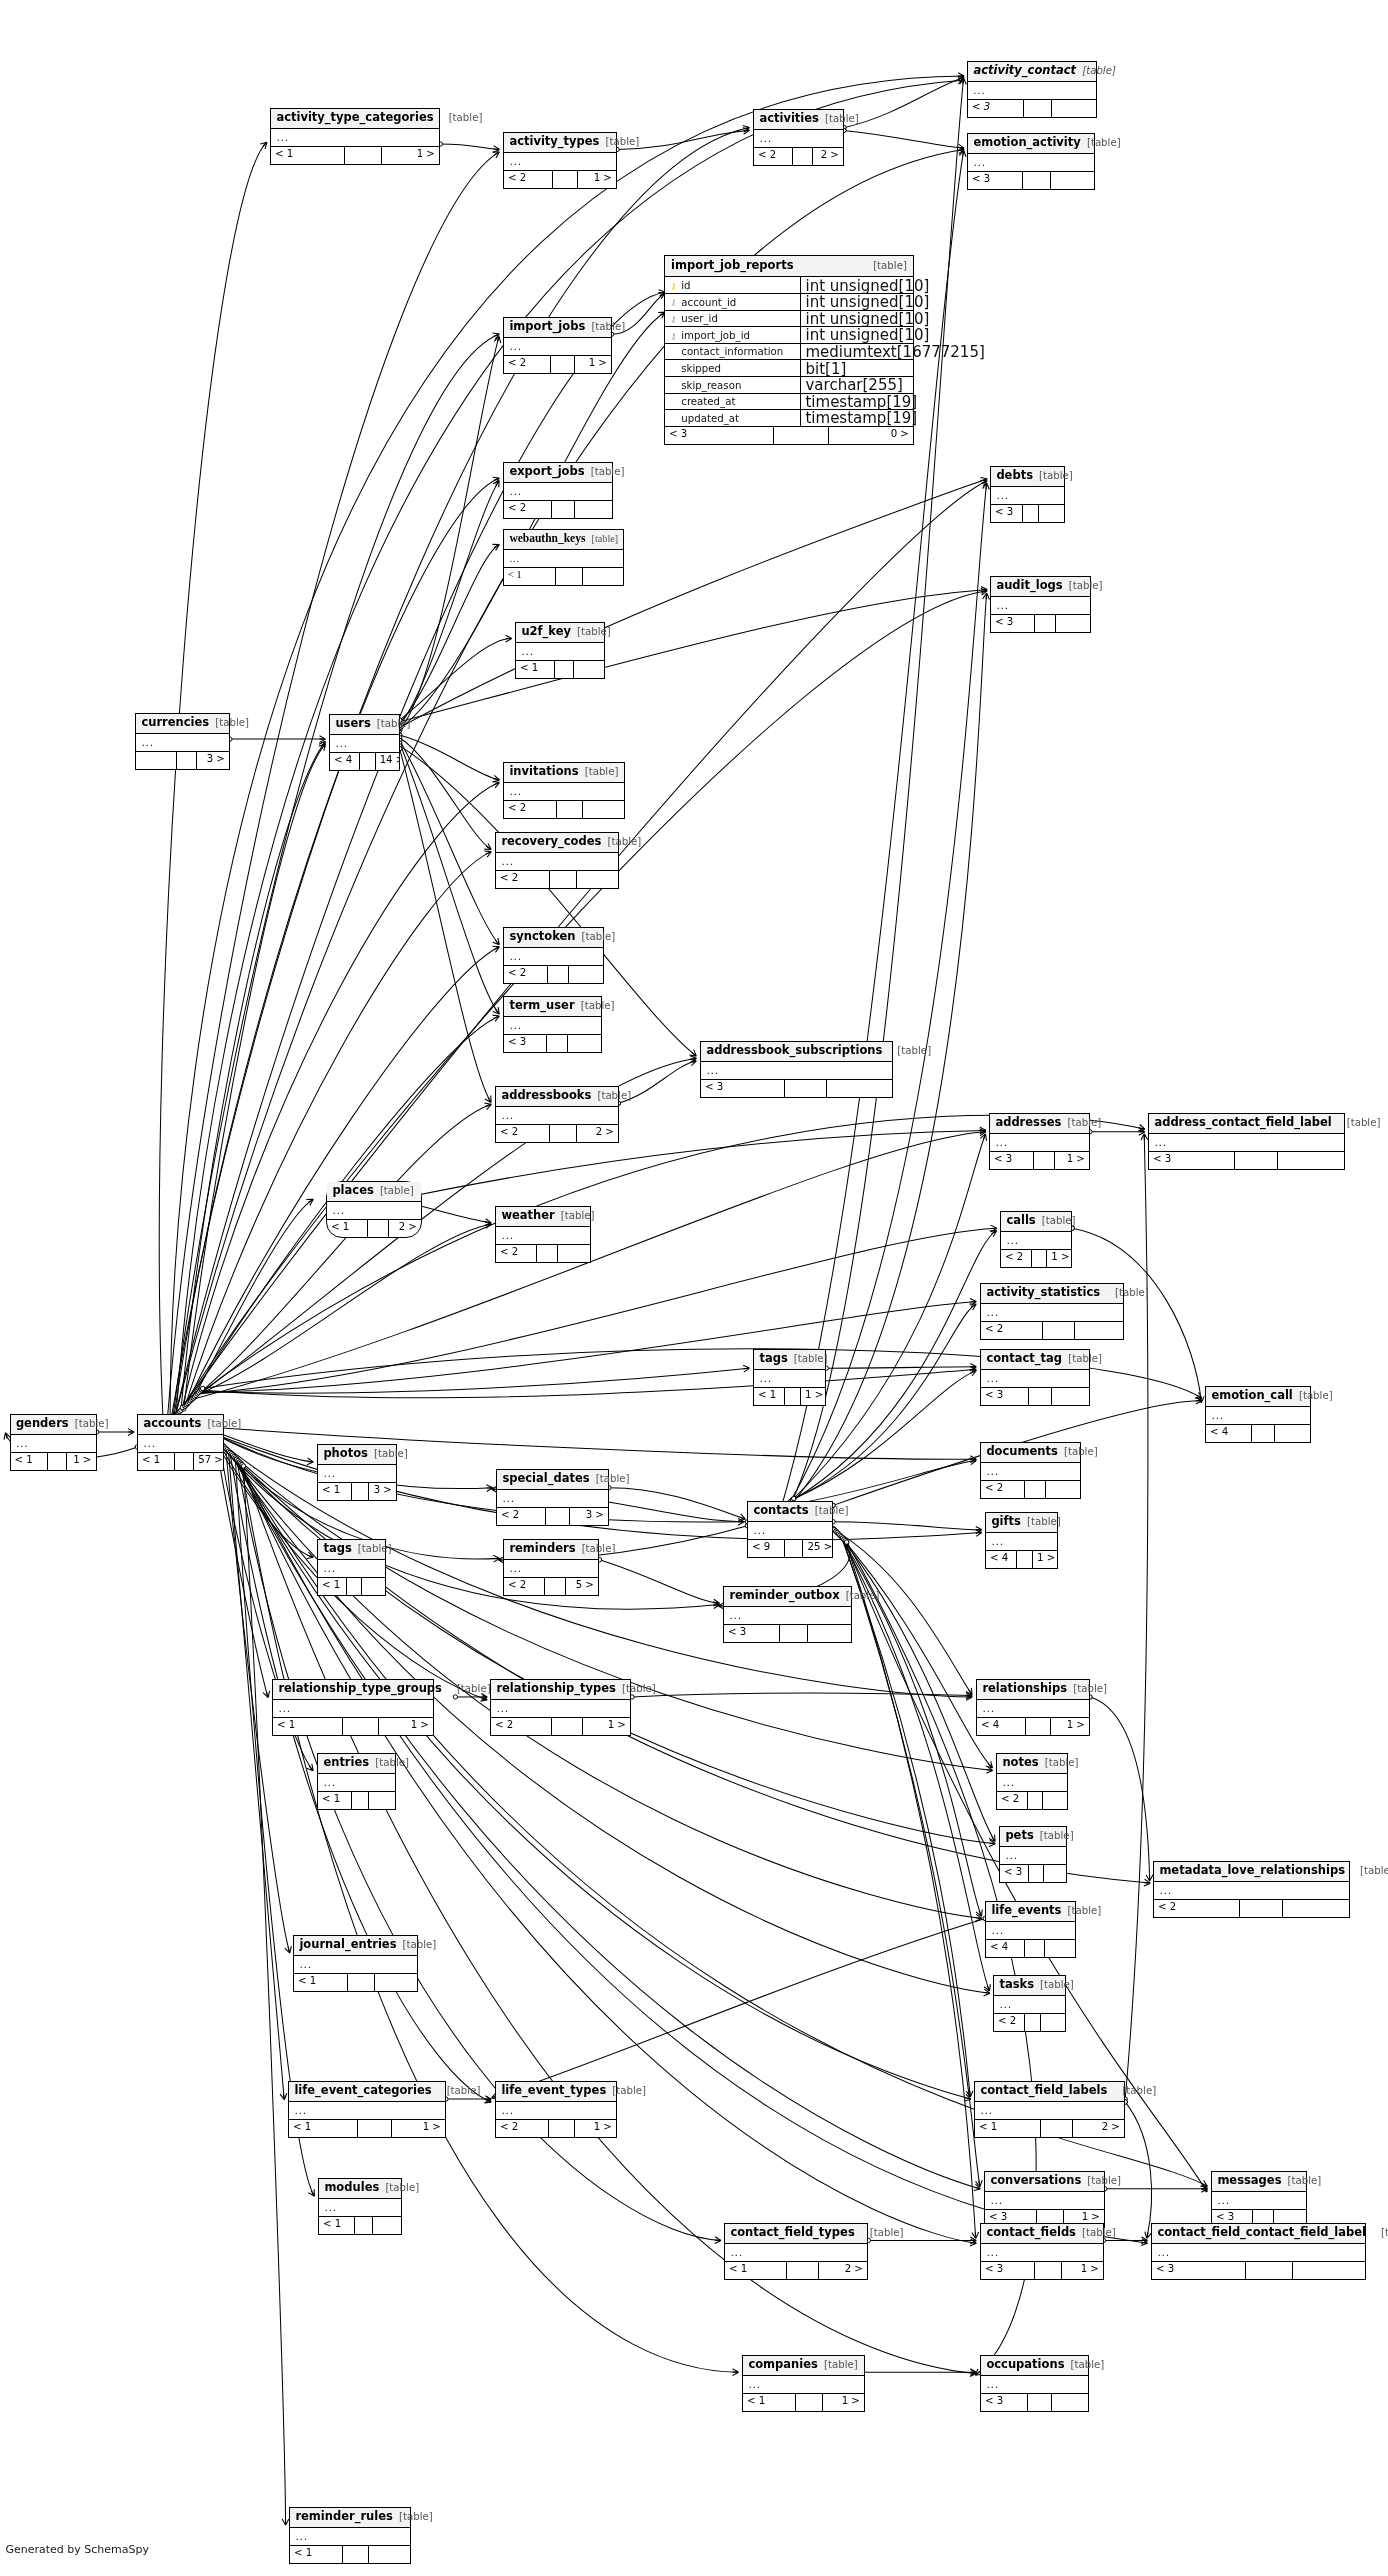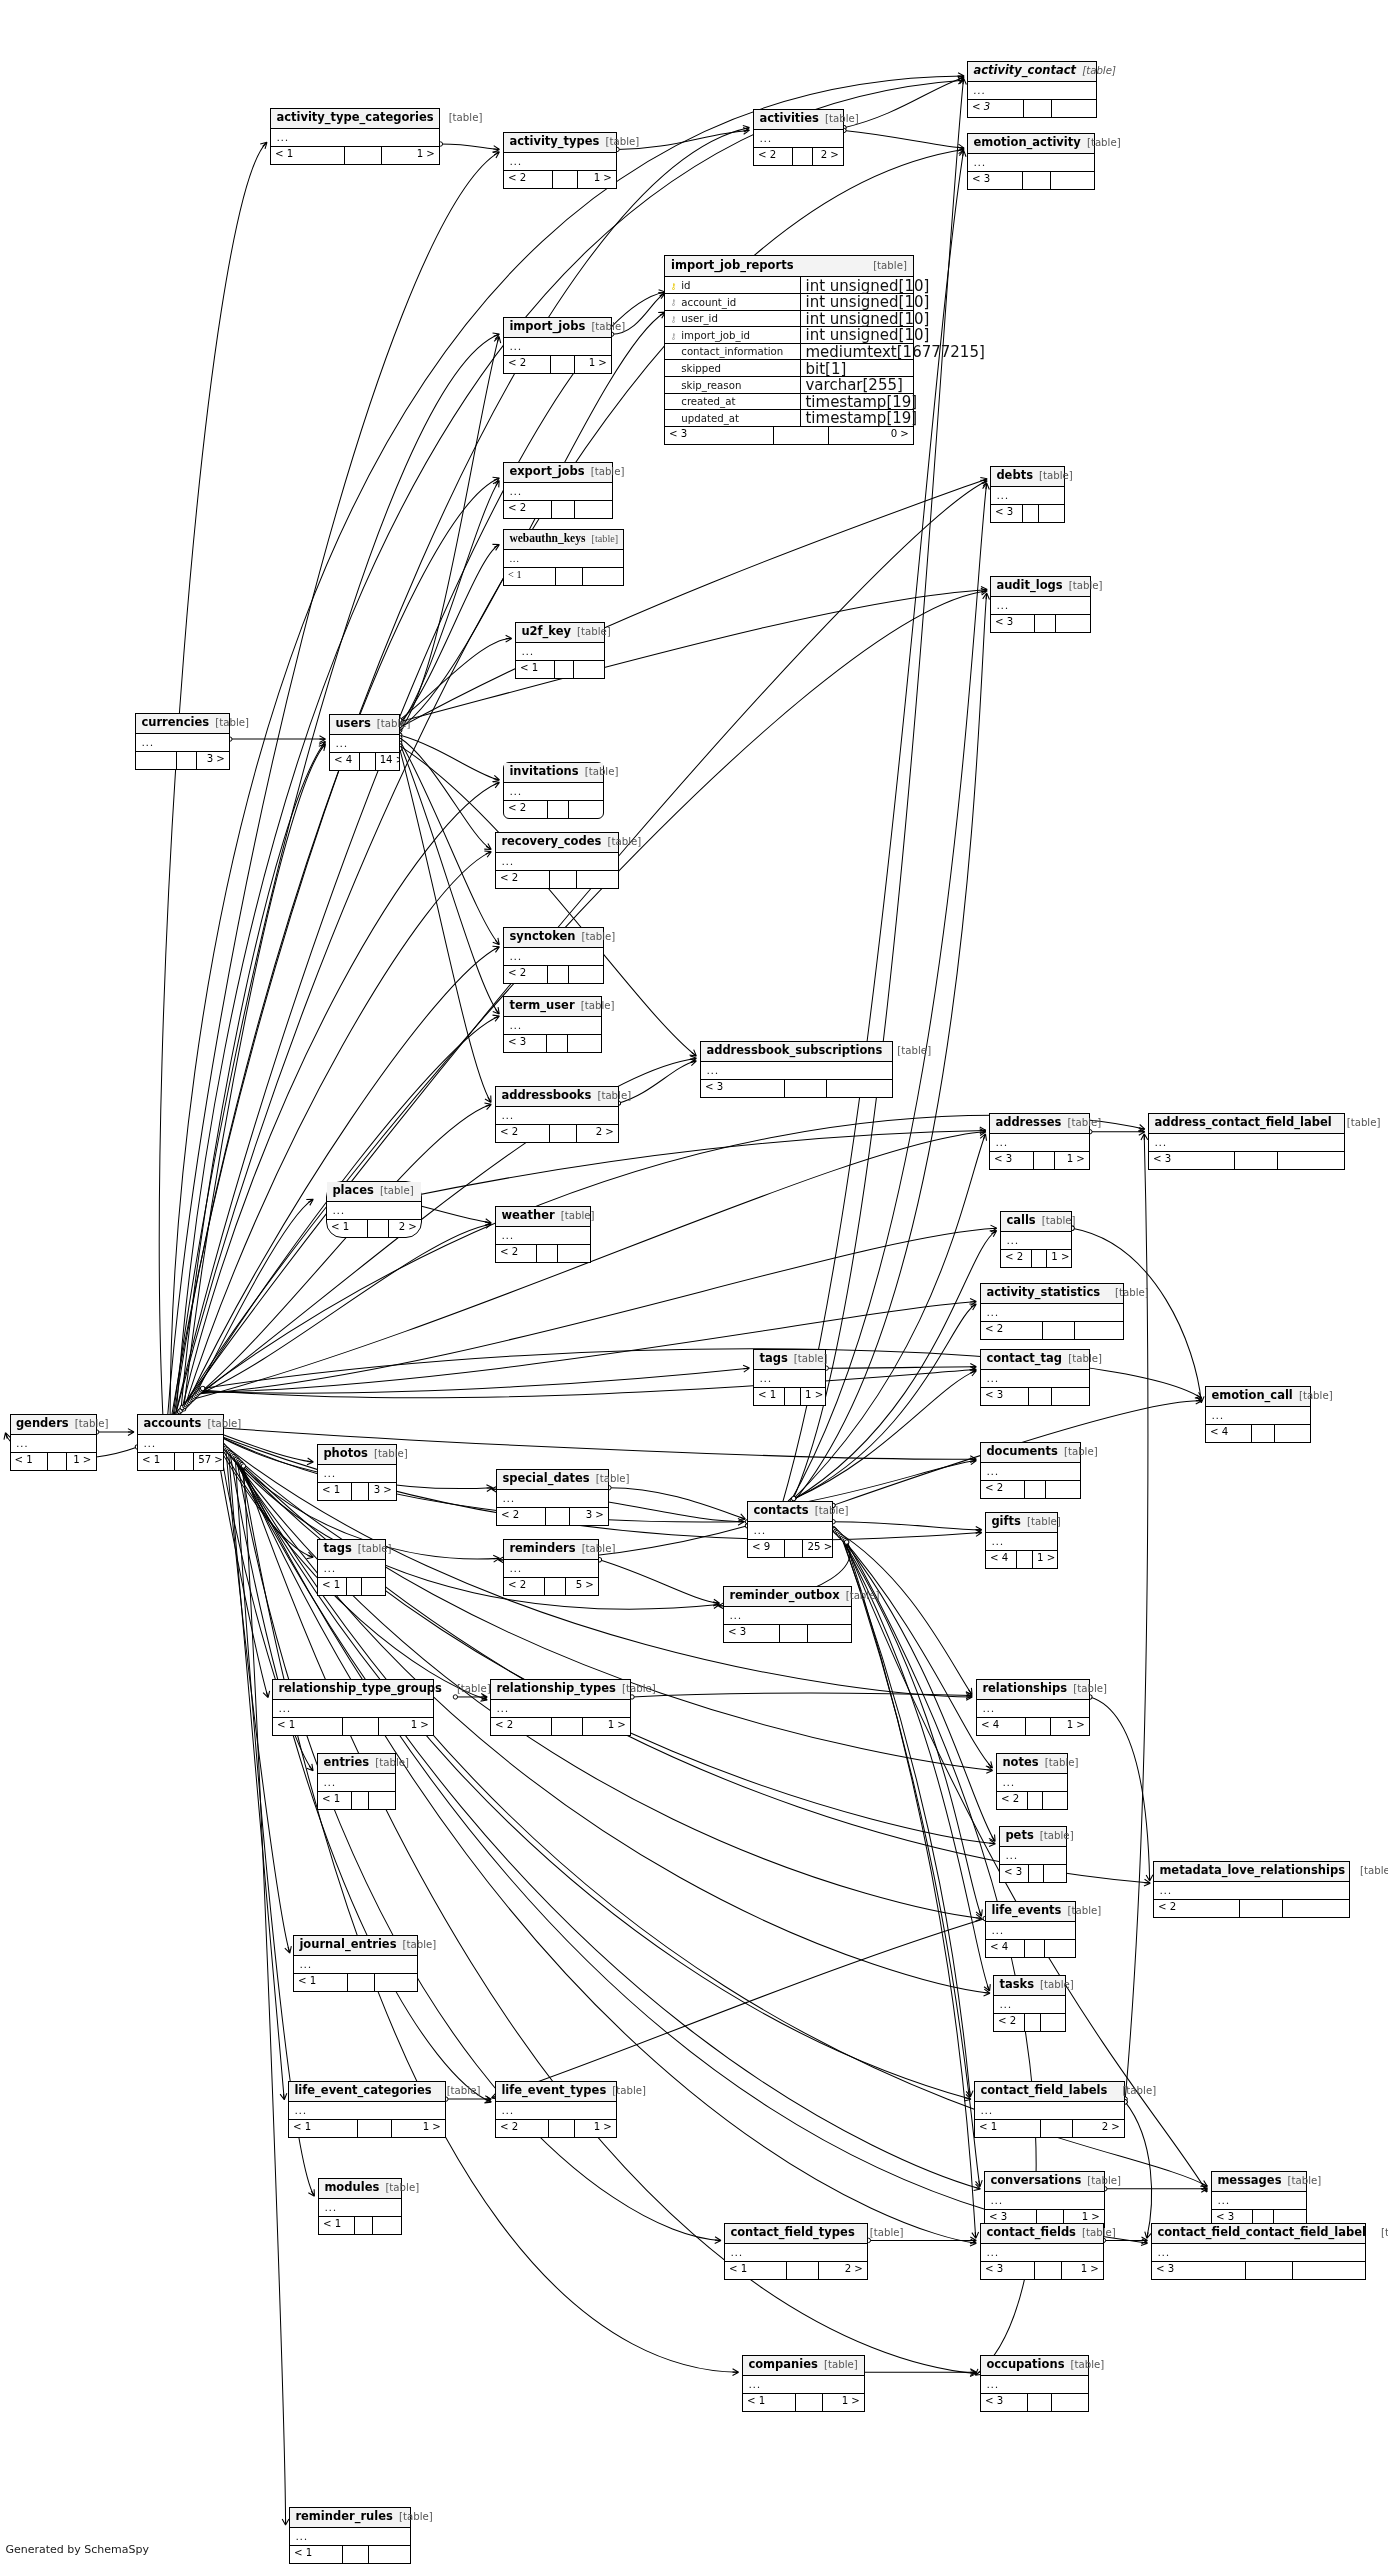--- a/index.html
+++ b/index.html
@@ -512,21 +512,21 @@
             <span class="t-name">users</span>
             <span class="t-kind">[table]</span>
           </div>
           <div class="t-body">...</div>
           <div class="t-foot">
             <div class="cell c-left">&lt; 4</div>
             <div class="cell c-mid"></div>
             <div class="cell c-right">14 &gt;</div>
           </div>
         </div>
-        <div class="tnode compact" style="left: 503px; top: 762px; width: 101px; border-radius: 6px;">
+        <div class="tnode compact" style="left: 503px; top: 762px; width: 122px;">
           <div class="t-head">
             <span class="t-name">invitations</span>
             <span class="t-kind">[table]</span>
           </div>
           <div class="t-body">...</div>
           <div class="t-foot">
             <div class="cell c-left">&lt; 2</div>
             <div class="cell c-mid"></div>
             <div class="cell c-right"></div>
           </div>

